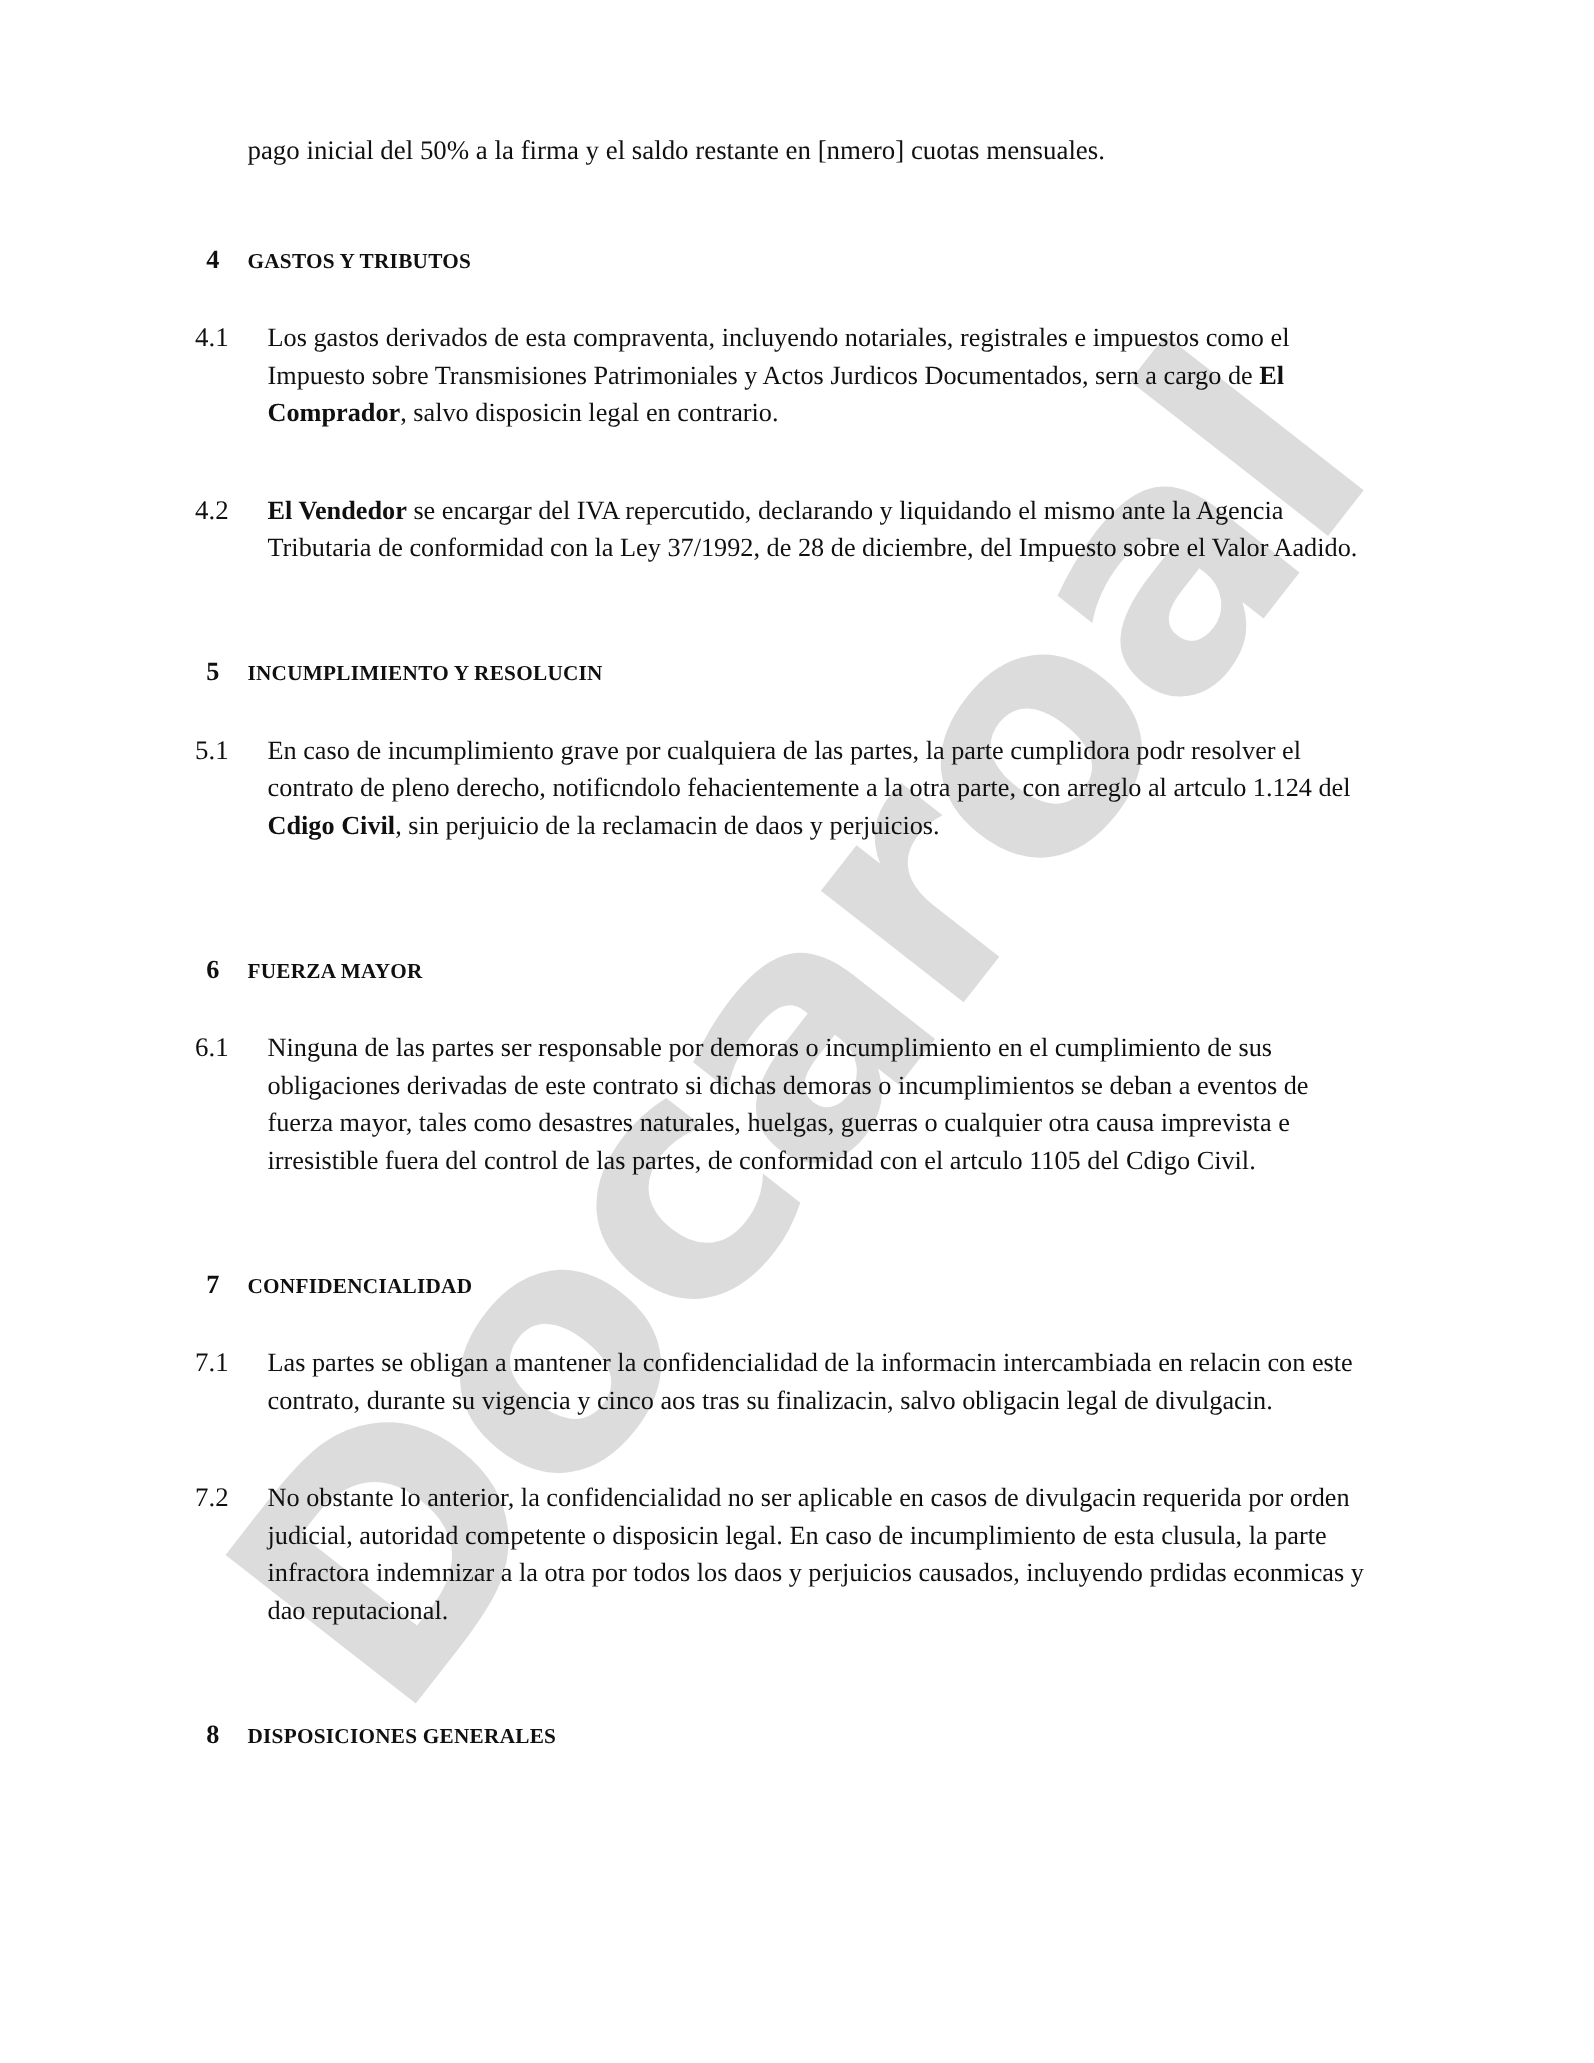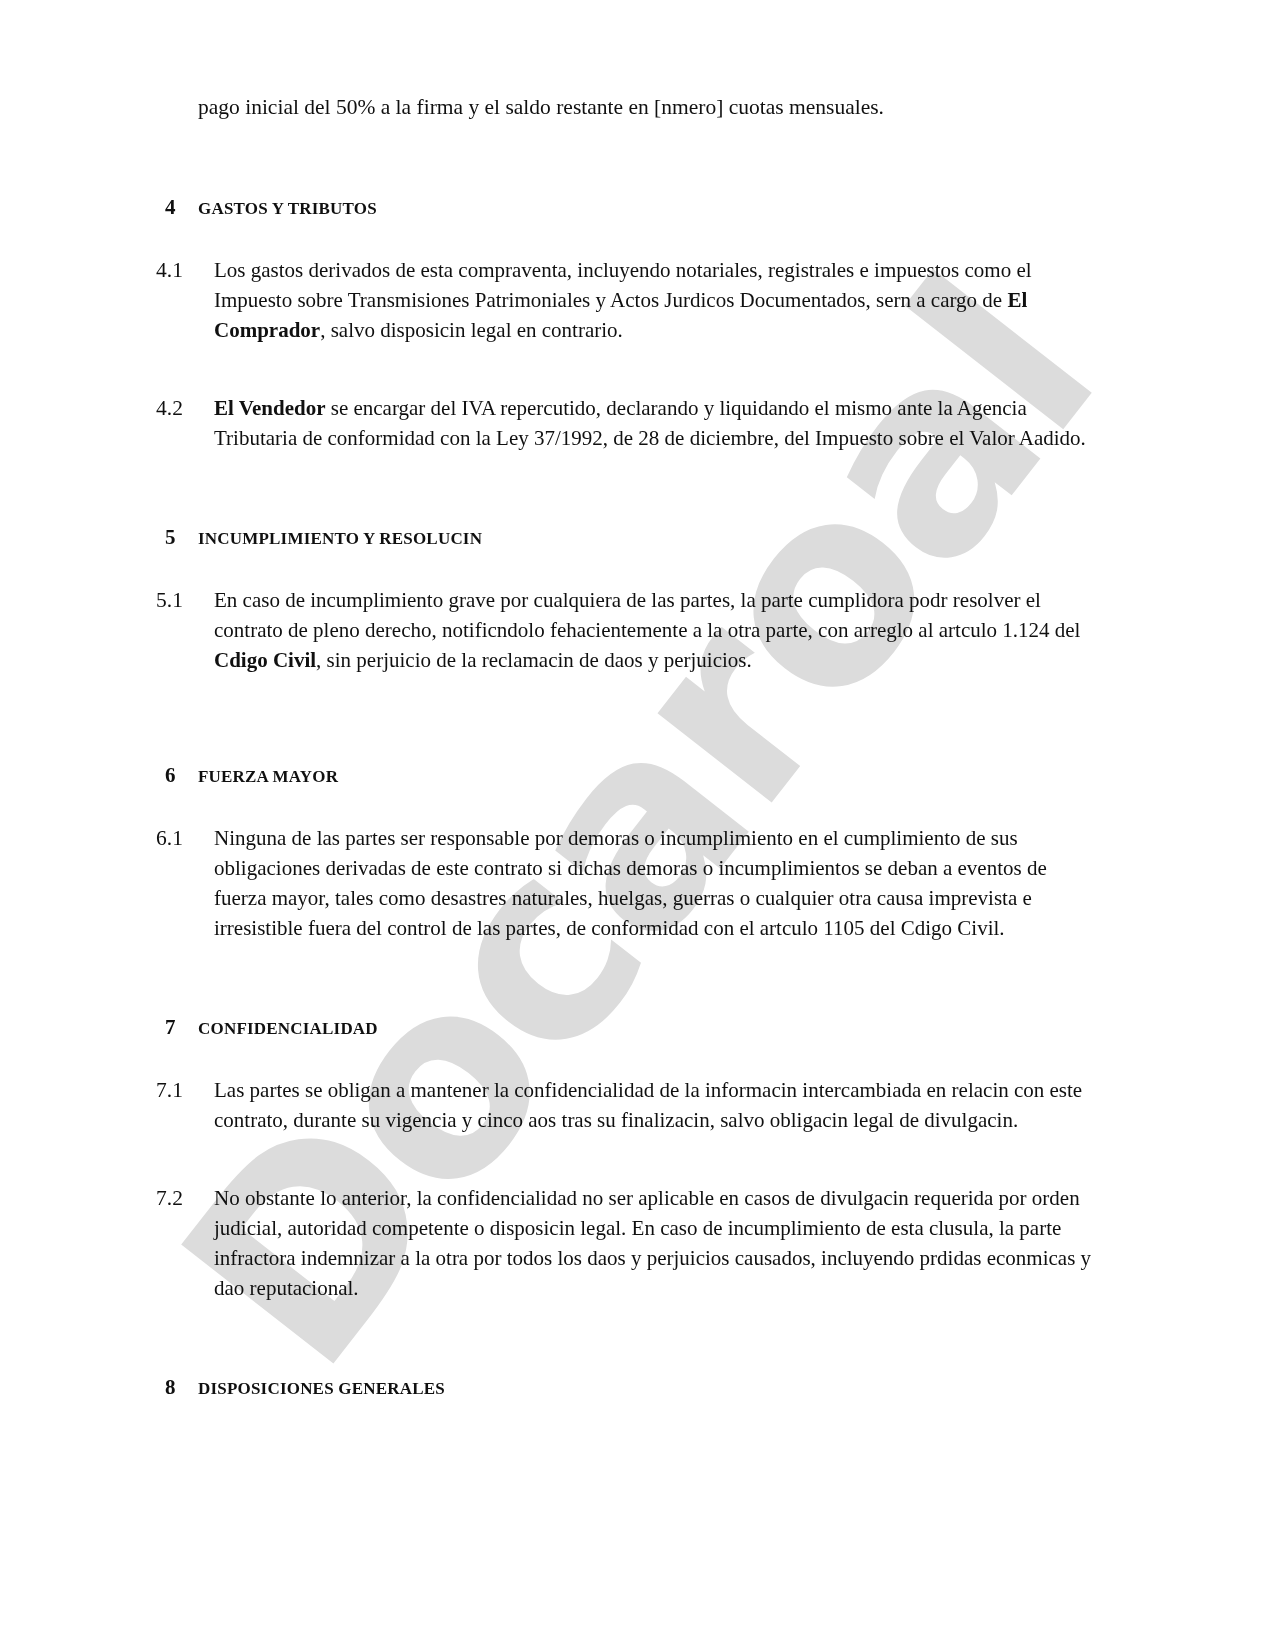--- a/index.html
+++ b/index.html
@@ -49,21 +49,21 @@
     position: absolute;
     left: 0;
     top: 0;
     width: 1275px;
     z-index: 1;
   }
 
   .lead-para {
     position: absolute;
     left: 198px;
-    top: 92px;
+    top: 105px;
     width: 880px;
     font-size: 21.5px;
     line-height: 30px;
   }
 
   .body-block {
     position: absolute;
     left: 140px;
     top: 195px;
     width: 1000px;

